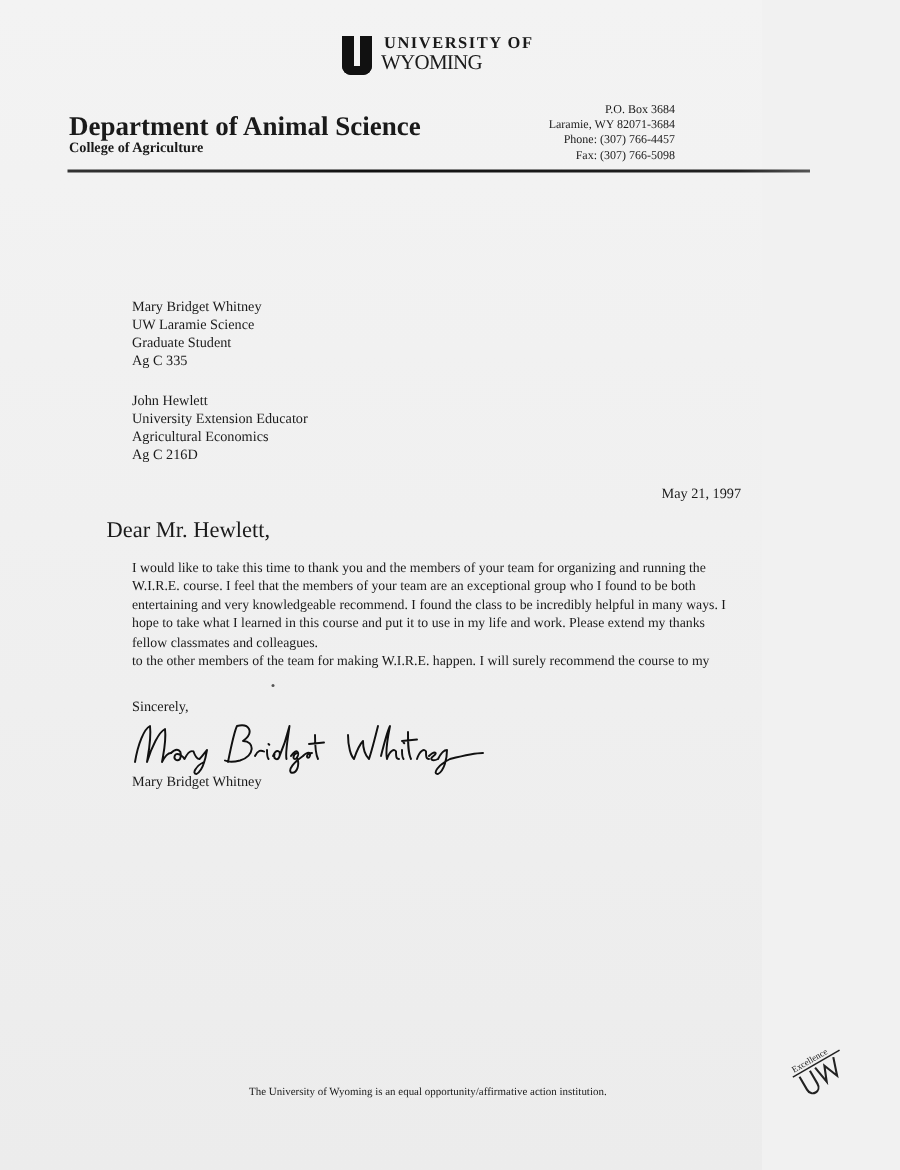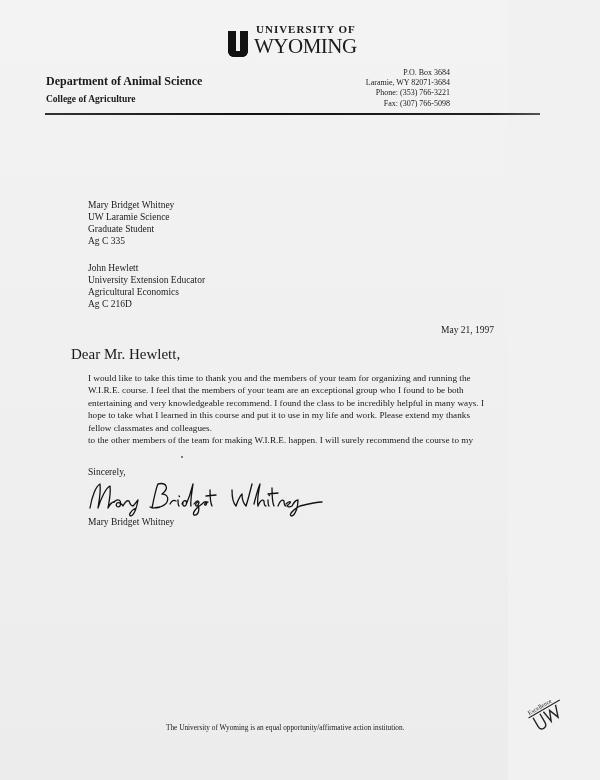--- a/index.html
+++ b/index.html
@@ -13,24 +13,24 @@
     .page { position: absolute; left: 0; top: 0; width: 508px; height: 780px; background: linear-gradient(180deg,#f3f3f3 0%,#efefef 60%,#ececec 100%); }
 
     
     .logo { position: absolute; left: 228px; top: 24px; display: flex; align-items: flex-end; }
     .logo-mark { position: relative; width: 22px; height: 26px; margin-right: 4px; }
     .logo-mark .bar-l { position: absolute; left: 0; top: 0; width: 8px; height: 26px; background: #111; border-radius: 0 0 0 6px; }
     .logo-mark .bar-r { position: absolute; left: 12px; top: 0; width: 8px; height: 26px; background: #111; border-radius: 0 0 6px 0; }
     .logo-mark .bar-b { position: absolute; left: 0; top: 20px; width: 20px; height: 6px; background: #111; border-radius: 0 0 6px 6px; }
     .logo-text { display: flex; flex-direction: column; line-height: 1; }
     .logo-top { font-size: 11px; font-weight: bold; letter-spacing: 1px; margin-left: 2px; }
-    .logo-bottom { font-size: 21px; letter-spacing: -0.5px; margin-top: 1px; }
+    .logo-bottom { font-size: 14px; letter-spacing: -0.5px; margin-top: 1px; }
 
     
-    .dept { position: absolute; left: 46px; top: 74px; font-size: 12px; font-weight: bold; }
+    .dept { position: absolute; left: 46px; top: 74px; font-size: 18px; font-weight: bold; }
     .college { position: absolute; left: 46px; top: 94px; font-size: 9.5px; font-weight: bold; }
     .address { position: absolute; right: 58px; top: 68px; text-align: right; font-size: 8px; line-height: 10.2px; }
     .rule { position: absolute; left: 45px; top: 113px; width: 495px; height: 2px; background: linear-gradient(90deg,#333,#111 40%,#222 90%,#555); }
 
     
     .block { position: absolute; font-size: 9.5px; line-height: 12px; }
     .sender { left: 88px; top: 199px; }
     .recipient { left: 88px; top: 262px; }
     .greeting { left: 71px; top: 348px; font-size: 15px; }
     .date { position: absolute; left: 441px; top: 325px; font-size: 9.5px; }
@@ -62,21 +62,21 @@
       <span class="logo-bottom">WYOMING</span>
     </div>
   </div>
 
   <div class="dept">Department of Animal Science</div>
   <div class="college">College of Agriculture</div>
 
   <div class="address">
     <div>P.O. Box 3684</div>
     <div>Laramie, WY 82071-3684</div>
-    <div>Phone: (353) 766-3221</div>
+    <div>Phone: (307) 766-4457</div>
     <div>Fax: (307) 766-5098</div>
   </div>
 
   <div class="rule"></div>
 
   <div class="block sender">
     <div>Mary Bridget Whitney</div>
     <div>UW Laramie Science</div>
     <div>Graduate Student</div>
     <div>Ag C 335</div>

